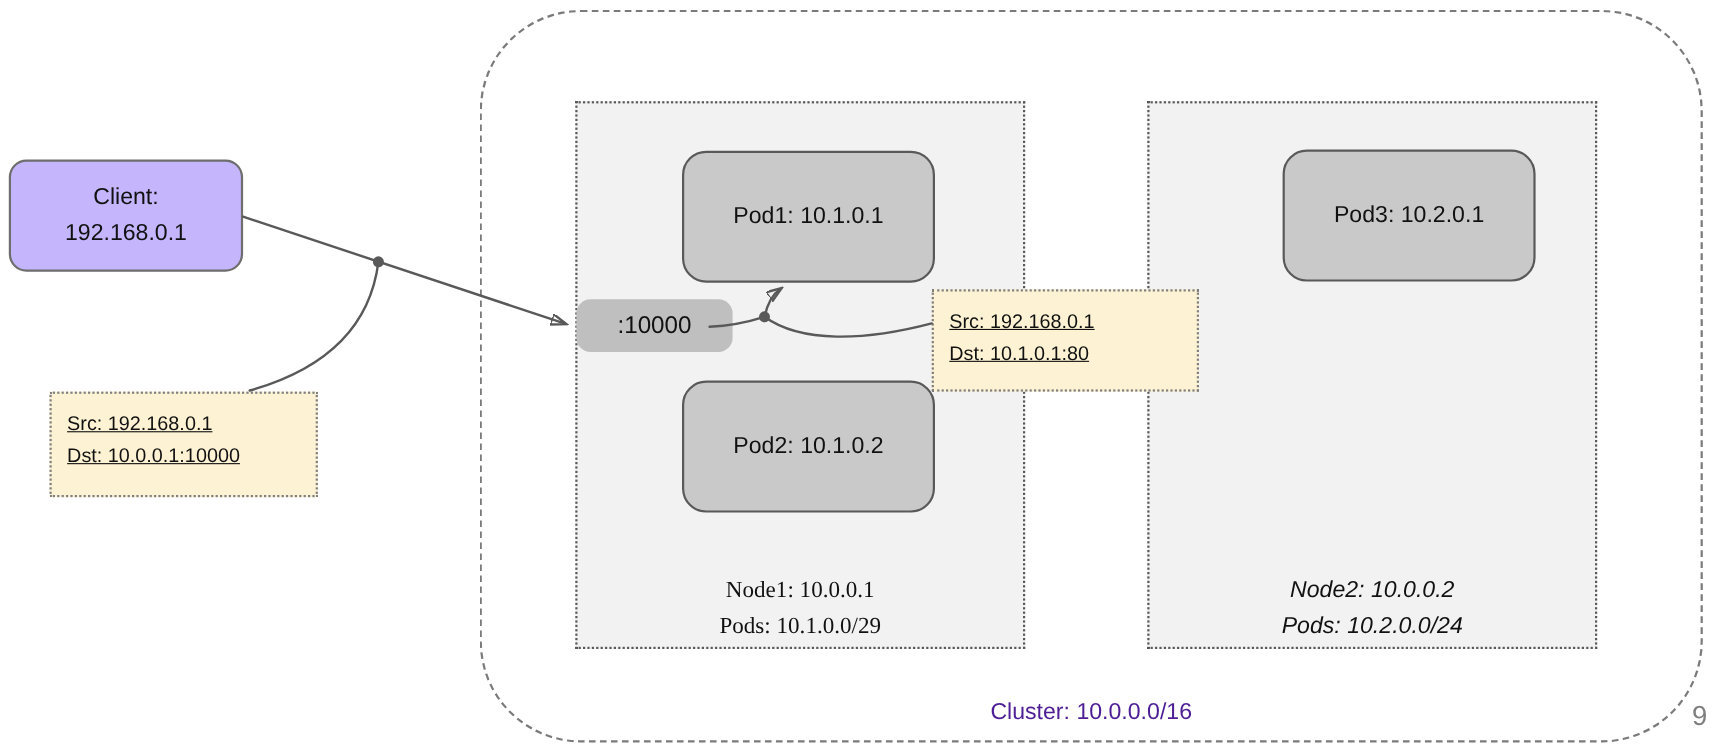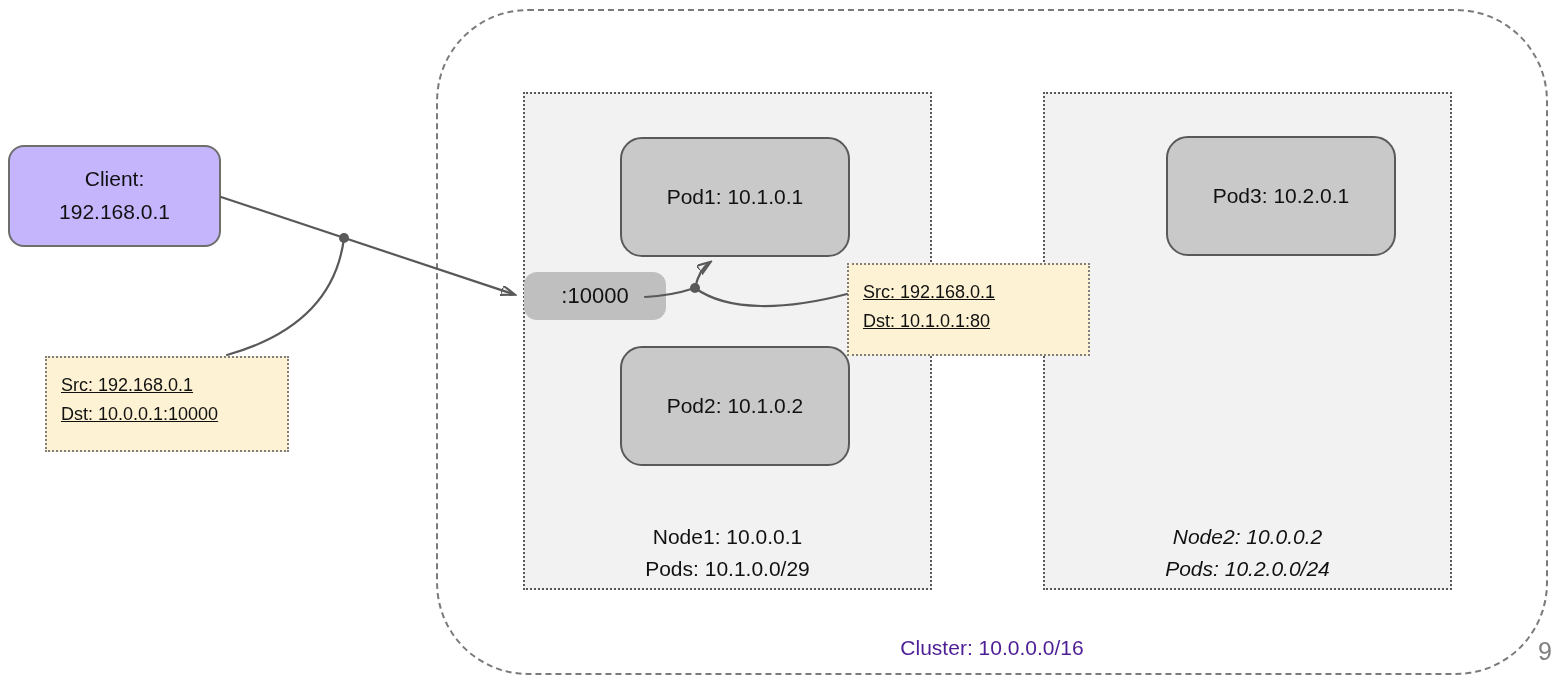--- a/index.html
+++ b/index.html
@@ -27,21 +27,21 @@
     font-size: 21px;
     color: #4c1d95;
   }
 
   
   .node {
     width: 409px; height: 498px;
     background: #f2f2f2;
     border: 2px dotted #595959;
   }
-  .node1 { left: 523px; top: 92px; }
+  .node1 { left: 523px; top: 92px; font-family: Liberation Serif, serif; }
   .node2 { left: 1043px; top: 92px; font-style: italic; }
   .node-label {
     position: absolute;
     left: 0; bottom: 4px; width: 100%;
     text-align: center;
     font-size: 21px;
     line-height: 1.5;
   }
 
   

